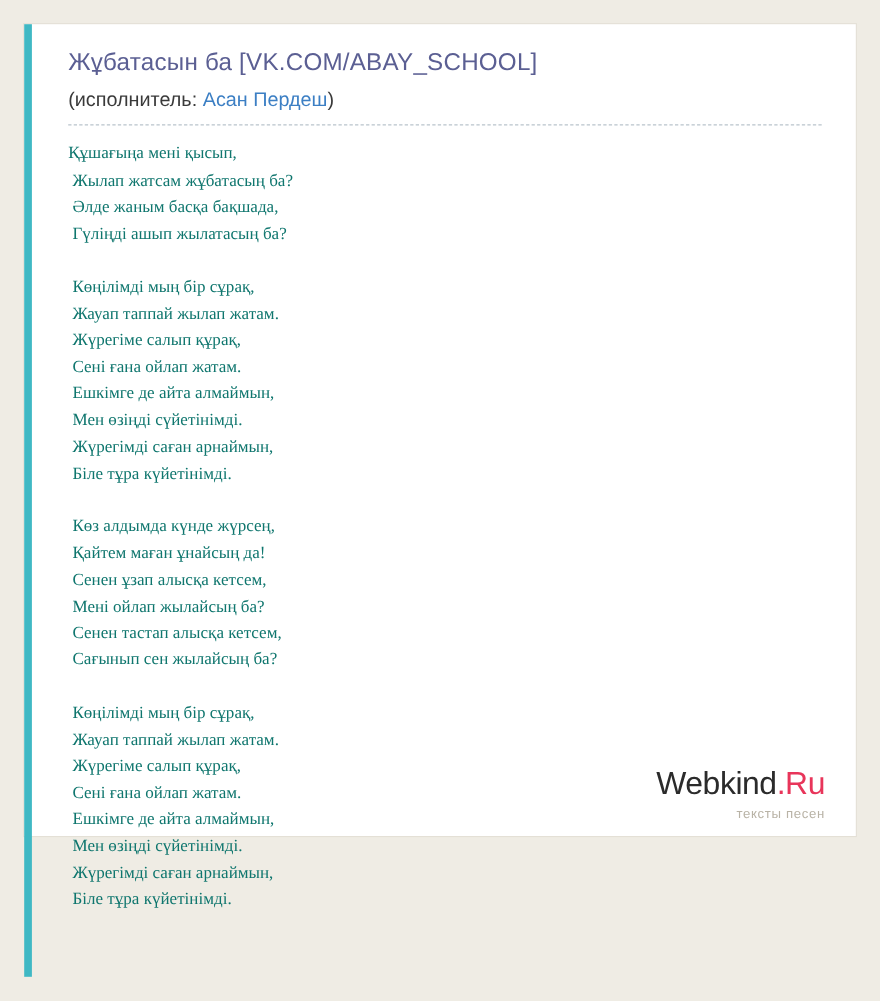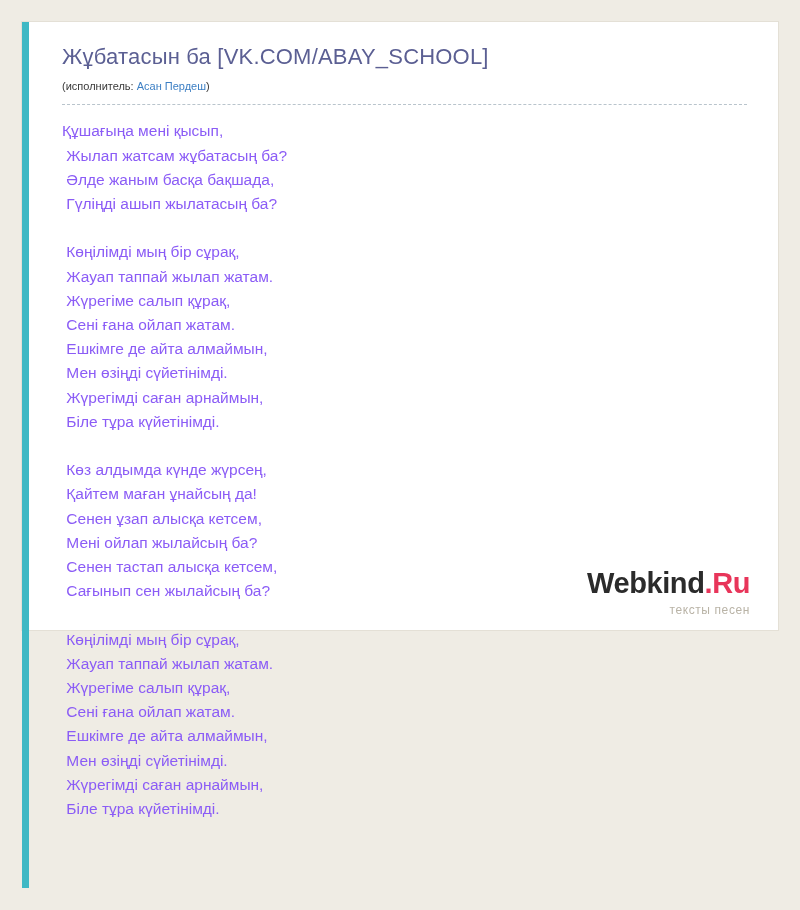--- a/index.html
+++ b/index.html
@@ -12,21 +12,21 @@
     background: #efece4;
     font-family: "Liberation Sans", sans-serif;
     position: relative;
     overflow: hidden;
   }
   .page {
     position: absolute;
     left: 22px;
     top: 22px;
     width: 756px;
-    height: 608px;
+    height: 738px;
     background: #ffffff;
     box-shadow: 0 0 0 1px #e4e0d6;
   }
   .accent-bar {
     position: absolute;
     left: 0;
     top: 0;
     width: 7px;
     height: 866px;
     background: #3fb8c4;
@@ -42,49 +42,49 @@
   }
   .song-title {
     font-size: 22px;
     color: #5b5f93;
     font-weight: normal;
     letter-spacing: 0.2px;
     margin: 0 0 10px 0;
     line-height: 1.2;
   }
   .artist-line {
-    font-size: 11px;
+    font-size: 18px;
     color: #3a3a3a;
     padding-bottom: 12px;
     border-bottom: 1px dashed #b9c4cc;
     margin-right: 13px;
   }
   .artist-link {
     color: #3c7fc4;
     text-decoration: none;
   }
   .lyrics {
     margin-top: 14px;
     font-size: 15.5px;
     line-height: 24.2px;
-    color: #8b5cf6;
+    color: #0f766e;
     white-space: pre-wrap;
-    font-family: Liberation Sans, sans-serif;
+    font-family: Liberation Serif, serif;
   }
   .watermark {
     position: absolute;
     right: 28px;
     bottom: 14px;
     text-align: right;
     line-height: 1;
     user-select: none;
   }
   .wm-main {
     font-size: 29px;
-    font-weight: bold;
+    font-weight: normal;
     color: #2b2b2b;
     letter-spacing: -0.4px;
   }
   .wm-main .wm-ru {
     color: #e8355a;
   }
   .wm-sub {
     font-size: 12px;
     color: #b9b3a6;
     letter-spacing: 0.6px;

